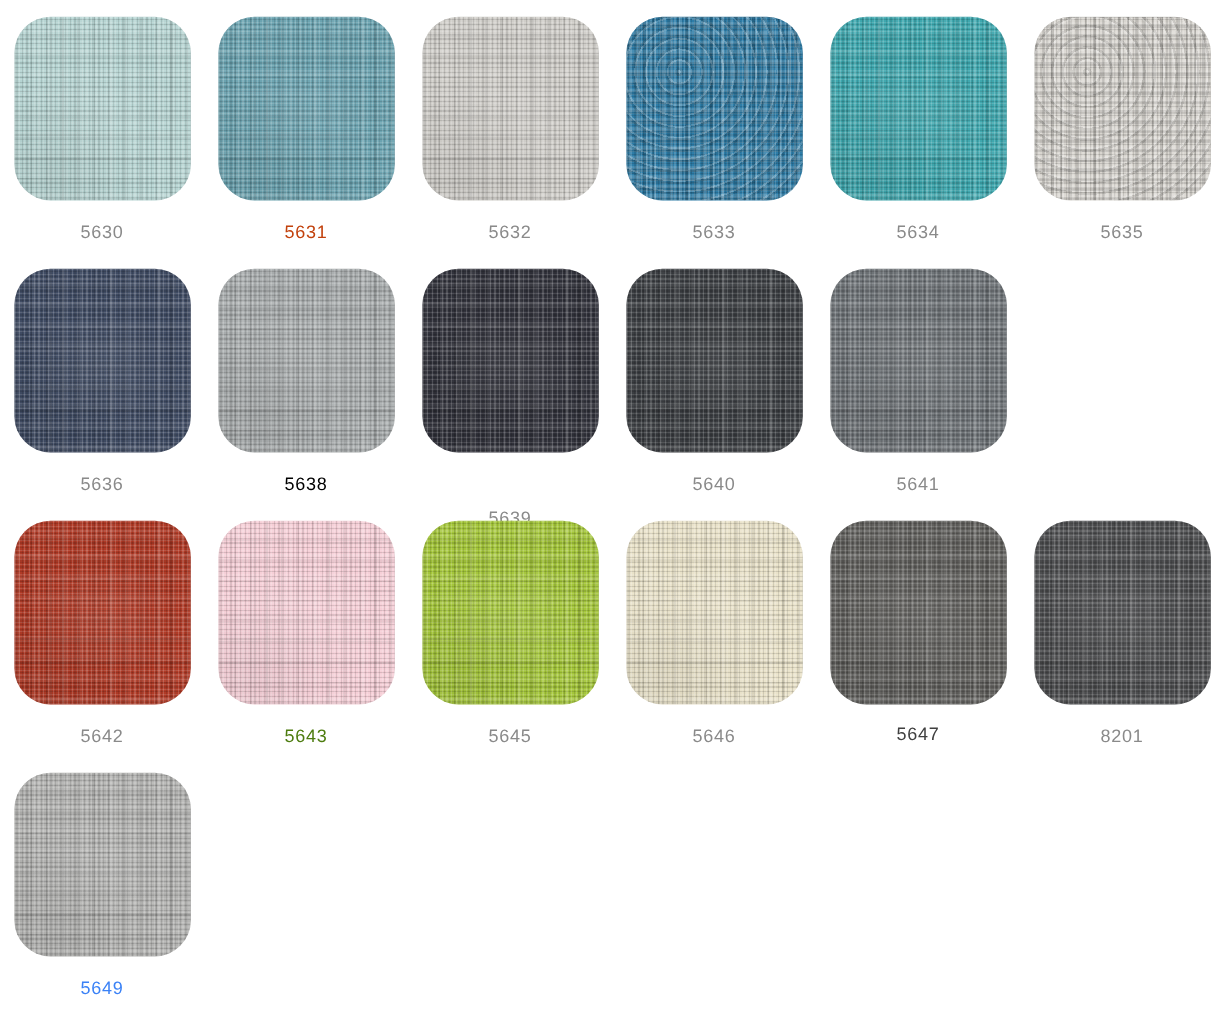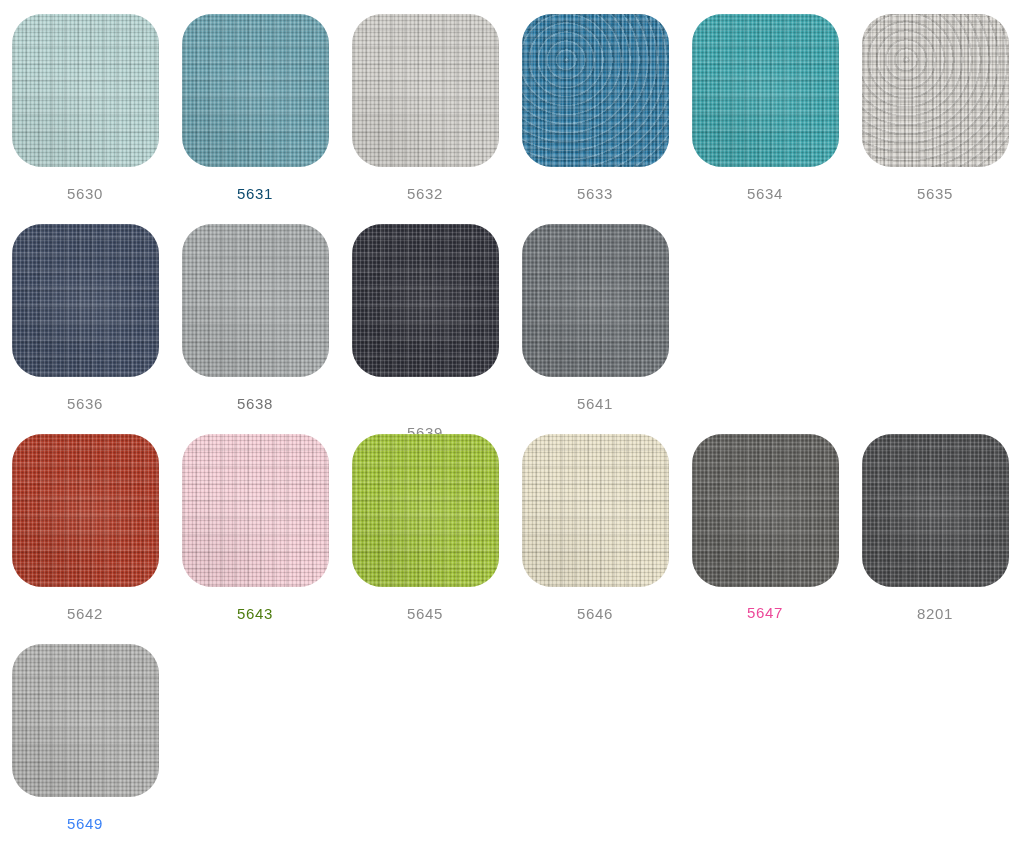--- a/index.html
+++ b/index.html
@@ -147,21 +147,21 @@
 <body>
 
 <div id="swatch-board" style="background: rgb(255, 255, 255);">
     <div class="swatch-row">
       <div class="swatch-cell">
         <div class="swatch-tile" style="background-color: rgb(182, 212, 210); border-radius: 30px;"></div>
         <div class="swatch-label" style="color: rgb(138, 138, 138);">5630</div>
       </div>
       <div class="swatch-cell">
         <div class="swatch-tile" style="background-color: rgb(107, 163, 176); border-radius: 30px;"></div>
-        <div class="swatch-label" style="color: #0c4a6e;">5631</div>
+        <div class="swatch-label" style="color: #c2410c;">5631</div>
       </div>
       <div class="swatch-cell">
         <div class="swatch-tile" style="background-color: rgb(207, 205, 200); border-radius: 30px;"></div>
         <div class="swatch-label" style="color: rgb(138, 138, 138);">5632</div>
       </div>
       <div class="swatch-cell">
         <div class="swatch-tile texture-boucle" style="background-color: rgb(45, 125, 168); border-radius: 30px;"></div>
         <div class="swatch-label" style="color: rgb(138, 138, 138);">5633</div>
       </div>
       <div class="swatch-cell">
@@ -173,27 +173,31 @@
         <div class="swatch-label" style="color: rgb(138, 138, 138);">5635</div>
       </div>
     </div>
     <div class="swatch-row">
       <div class="swatch-cell">
         <div class="swatch-tile" style="background-color: rgb(63, 75, 99); border-radius: 30px;"></div>
         <div class="swatch-label" style="color: rgb(138, 138, 138);">5636</div>
       </div>
       <div class="swatch-cell">
         <div class="swatch-tile" style="background-color: rgb(167, 171, 172); border-radius: 30px;"></div>
-        <div class="swatch-label" style="color: #737373;">5638</div>
+        <div class="swatch-label" style="color: #000000;">5638</div>
       </div>
       <div class="swatch-cell">
         <div class="swatch-tile" style="background-color: rgb(50, 51, 60); border-radius: 30px;"></div>
         <div class="swatch-label" style="color: rgb(138, 138, 138); margin-top: 48px;">5639</div>
       </div>
       <div class="swatch-cell">
+        <div class="swatch-tile" style="background-color: rgb(60, 63, 67); border-radius: 30px;"></div>
+        <div class="swatch-label" style="color: rgb(138, 138, 138);">5640</div>
+      </div>
+      <div class="swatch-cell">
         <div class="swatch-tile" style="background-color: rgb(110, 115, 119); border-radius: 30px;"></div>
         <div class="swatch-label" style="color: rgb(138, 138, 138);">5641</div>
       </div>
     </div>
     <div class="swatch-row">
       <div class="swatch-cell">
         <div class="swatch-tile" style="background-color: rgb(176, 58, 38); border-radius: 30px;"></div>
         <div class="swatch-label" style="color: rgb(138, 138, 138);">5642</div>
       </div>
       <div class="swatch-cell">
@@ -203,21 +207,21 @@
       <div class="swatch-cell">
         <div class="swatch-tile" style="background-color: rgb(164, 198, 58); border-radius: 30px;"></div>
         <div class="swatch-label" style="color: rgb(138, 138, 138);">5645</div>
       </div>
       <div class="swatch-cell">
         <div class="swatch-tile" style="background-color: rgb(233, 226, 201); border-radius: 30px;"></div>
         <div class="swatch-label" style="color: rgb(138, 138, 138);">5646</div>
       </div>
       <div class="swatch-cell">
         <div class="swatch-tile" style="background-color: rgb(97, 96, 93); border-radius: 30px;"></div>
-        <div class="swatch-label" style="color: #ec4899; margin-top: 18px;">5647</div>
+        <div class="swatch-label" style="color: #404040; margin-top: 18px;">5647</div>
       </div>
       <div class="swatch-cell">
         <div class="swatch-tile" style="background-color: rgb(77, 78, 80); border-radius: 30px;"></div>
         <div class="swatch-label" style="color: rgb(138, 138, 138);">8201</div>
       </div>
     </div>
     <div class="swatch-row">
       <div class="swatch-cell">
         <div class="swatch-tile" style="background-color: rgb(178, 178, 176); border-radius: 30px;"></div>
         <div class="swatch-label" style="color: #3b82f6;">5649</div>

